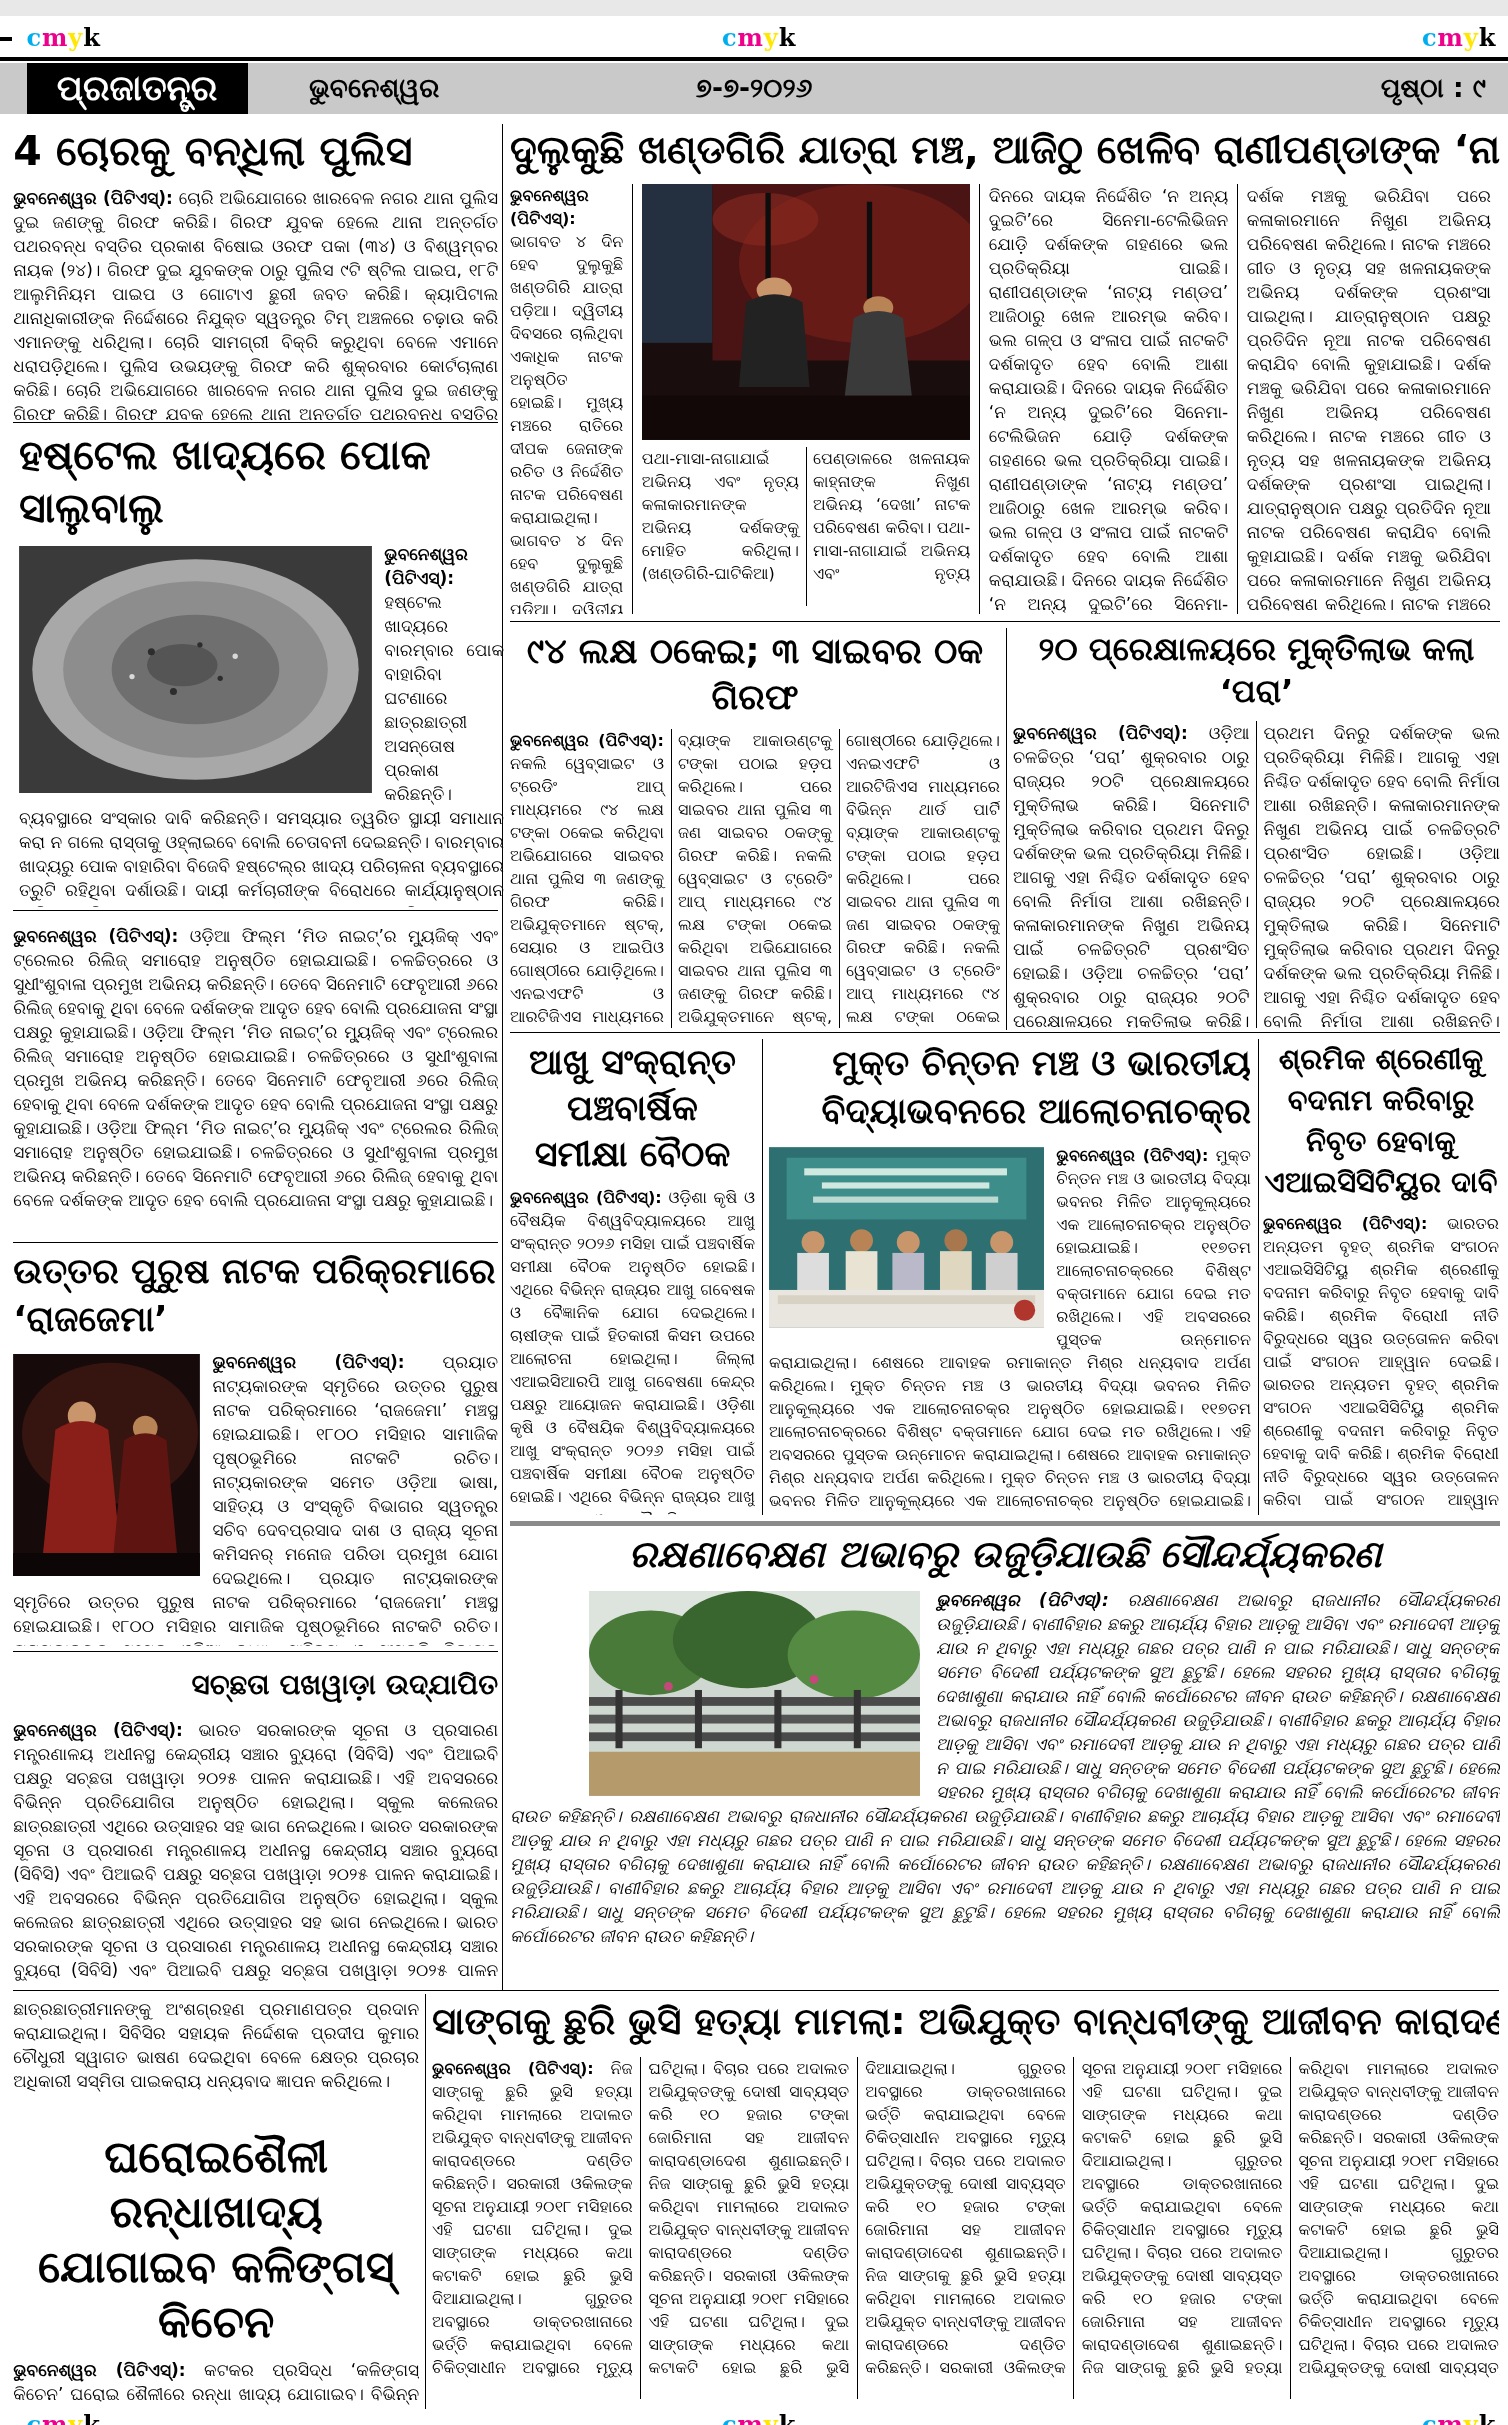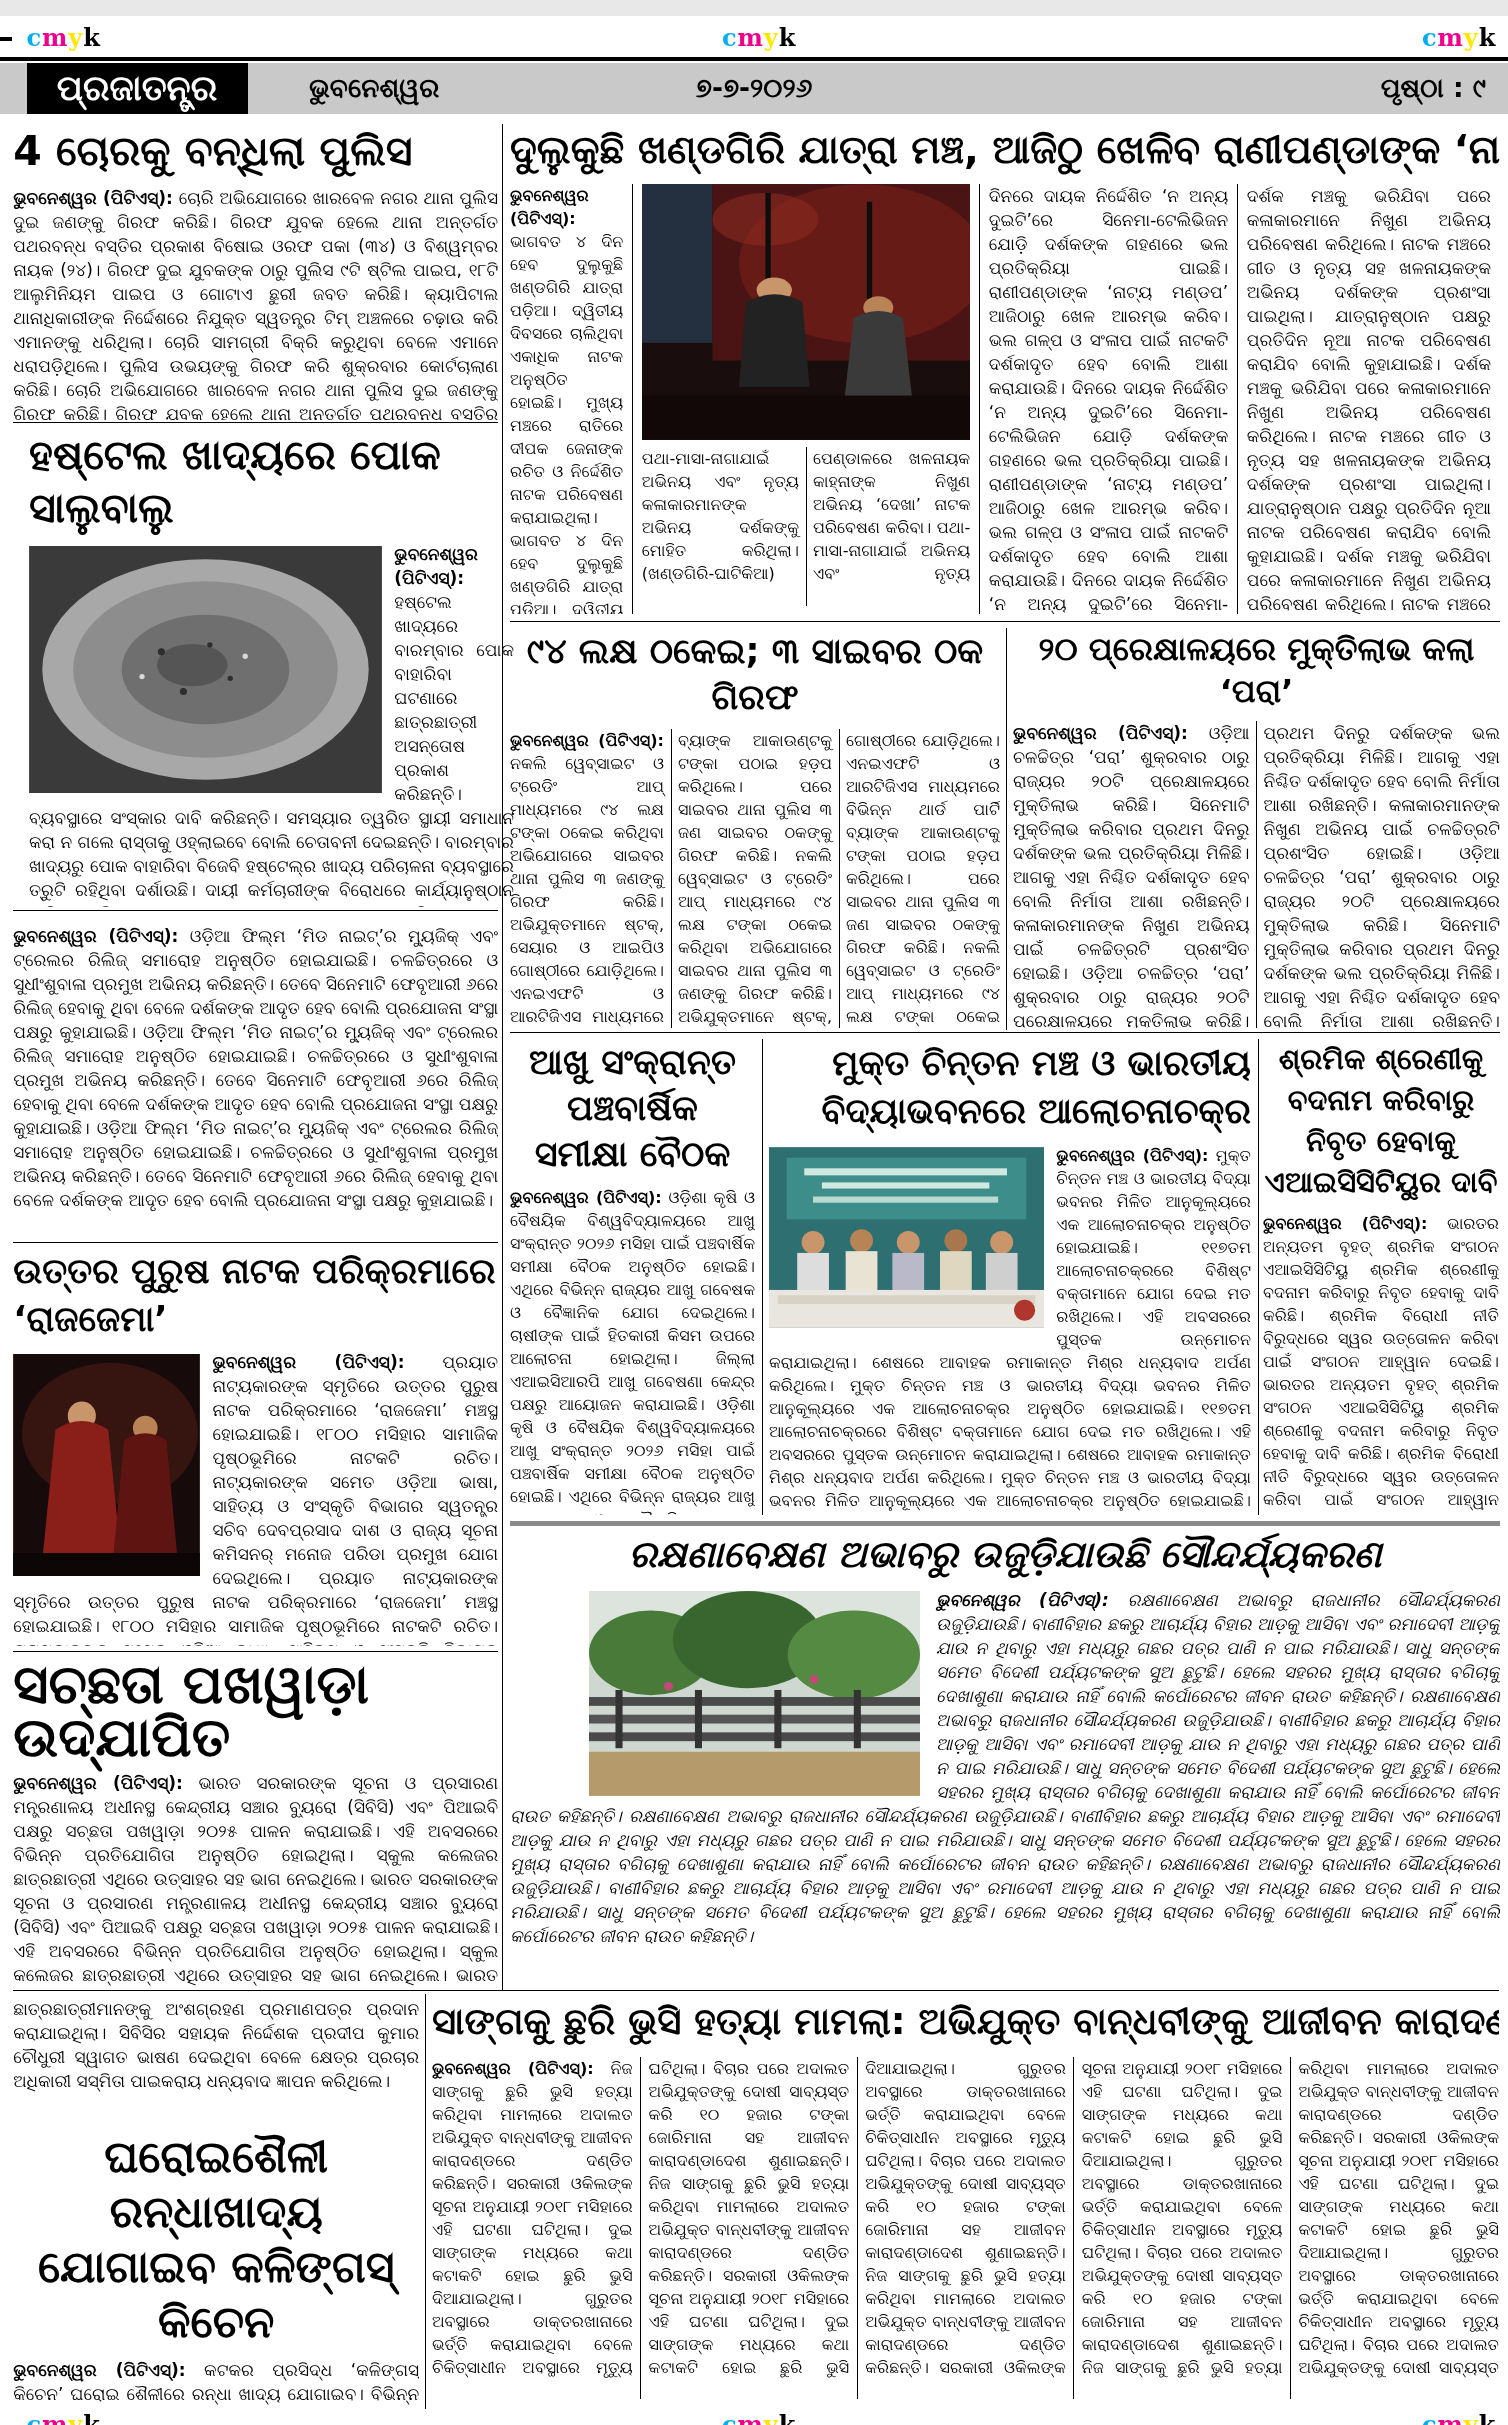--- a/index.html
+++ b/index.html
@@ -110,21 +110,21 @@
       </div>
       <div style="width:258px;border-left:0.9px solid #000;padding:0 8.8px;overflow:hidden;">
         <p class="body-text">ଦିନରେ ଦାୟକ ନିର୍ଦ୍ଦେଶିତ ‘ନ ଅନ୍ୟ ଦୁଇଟି’ରେ ସିନେମା-ଟେଲିଭିଜନ ଯୋଡ଼ି ଦର୍ଶକଙ୍କ ଗହଣରେ ଭଲ ପ୍ରତିକ୍ରିୟା ପାଇଛି। ରାଣୀପଣ୍ଡାଙ୍କ ‘ନାଟ୍ୟ ମଣ୍ଡପ’ ଆଜିଠାରୁ ଖେଳ ଆରମ୍ଭ କରିବ। ଭଲ ଗଳ୍ପ ଓ ସଂଳାପ ପାଇଁ ନାଟକଟି ଦର୍ଶକାଦୃତ ହେବ ବୋଲି ଆଶା କରାଯାଉଛି। ଦିନରେ ଦାୟକ ନିର୍ଦ୍ଦେଶିତ ‘ନ ଅନ୍ୟ ଦୁଇଟି’ରେ ସିନେମା-ଟେଲିଭିଜନ ଯୋଡ଼ି ଦର୍ଶକଙ୍କ ଗହଣରେ ଭଲ ପ୍ରତିକ୍ରିୟା ପାଇଛି। ରାଣୀପଣ୍ଡାଙ୍କ ‘ନାଟ୍ୟ ମଣ୍ଡପ’ ଆଜିଠାରୁ ଖେଳ ଆରମ୍ଭ କରିବ। ଭଲ ଗଳ୍ପ ଓ ସଂଳାପ ପାଇଁ ନାଟକଟି ଦର୍ଶକାଦୃତ ହେବ ବୋଲି ଆଶା କରାଯାଉଛି। ଦିନରେ ଦାୟକ ନିର୍ଦ୍ଦେଶିତ ‘ନ ଅନ୍ୟ ଦୁଇଟି’ରେ ସିନେମା-ଟେଲିଭିଜନ ଯୋଡ଼ି ଦର୍ଶକଙ୍କ ଗହଣରେ ଭଲ ପ୍ରତିକ୍ରିୟା ପାଇଛି। ରାଣୀପଣ୍ଡାଙ୍କ ‘ନାଟ୍ୟ ମଣ୍ଡପ’ ଆଜିଠାରୁ ଖେଳ ଆରମ୍ଭ କରିବ। ଭଲ ଗଳ୍ପ ଓ ସଂଳାପ ପାଇଁ ନାଟକଟି ଦର୍ଶକାଦୃତ ହେବ ବୋଲି ଆଶା କରାଯାଉଛି।</p>
       </div>
       <div style="width:254px;border-left:0.9px solid #000;padding-left:8.8px;overflow:hidden;">
         <p class="body-text">ଦର୍ଶକ ମଞ୍ଚକୁ ଭରିଯିବା ପରେ କଳାକାରମାନେ ନିଖୁଣ ଅଭିନୟ ପରିବେଷଣ କରିଥିଲେ। ନାଟକ ମଞ୍ଚରେ ଗୀତ ଓ ନୃତ୍ୟ ସହ ଖଳନାୟକଙ୍କ ଅଭିନୟ ଦର୍ଶକଙ୍କ ପ୍ରଶଂସା ପାଇଥିଲା। ଯାତ୍ରାନୁଷ୍ଠାନ ପକ୍ଷରୁ ପ୍ରତିଦିନ ନୂଆ ନାଟକ ପରିବେଷଣ କରାଯିବ ବୋଲି କୁହାଯାଇଛି। ଦର୍ଶକ ମଞ୍ଚକୁ ଭରିଯିବା ପରେ କଳାକାରମାନେ ନିଖୁଣ ଅଭିନୟ ପରିବେଷଣ କରିଥିଲେ। ନାଟକ ମଞ୍ଚରେ ଗୀତ ଓ ନୃତ୍ୟ ସହ ଖଳନାୟକଙ୍କ ଅଭିନୟ ଦର୍ଶକଙ୍କ ପ୍ରଶଂସା ପାଇଥିଲା। ଯାତ୍ରାନୁଷ୍ଠାନ ପକ୍ଷରୁ ପ୍ରତିଦିନ ନୂଆ ନାଟକ ପରିବେଷଣ କରାଯିବ ବୋଲି କୁହାଯାଇଛି। ଦର୍ଶକ ମଞ୍ଚକୁ ଭରିଯିବା ପରେ କଳାକାରମାନେ ନିଖୁଣ ଅଭିନୟ ପରିବେଷଣ କରିଥିଲେ। ନାଟକ ମଞ୍ଚରେ ଗୀତ ଓ ନୃତ୍ୟ ସହ ଖଳନାୟକଙ୍କ ଅଭିନୟ ଦର୍ଶକଙ୍କ ପ୍ରଶଂସା ପାଇଥିଲା। ଯାତ୍ରାନୁଷ୍ଠାନ ପକ୍ଷରୁ ପ୍ରତିଦିନ ନୂଆ ନାଟକ ପରିବେଷଣ କରାଯିବ ବୋଲି କୁହାଯାଇଛି।</p>
       </div>
     </div>
   </div>
 
-  <div class="article" style="left:29px;top:413px;width:485px;height:478px;">
+  <div class="article" style="left:19px;top:413px;width:485px;height:478px;">
     <div class="hl" style="font-size:41px;line-height:53px;">ହଷ୍ଟେଲ ଖାଦ୍ୟରେ ପୋକ ସାଲୁବାଲୁ</div>
     <div style="margin-top:7px;">
       <figure class="fl" style="width:353px;height:247px;">
         <svg width="353" height="247" viewBox="0 0 400 280">
           <rect width="400" height="280" fill="#3a3a3a"></rect>
           <ellipse cx="200" cy="140" rx="185" ry="125" fill="#a8a8a8"></ellipse>
           <ellipse cx="200" cy="140" rx="150" ry="100" fill="#8d8d8d"></ellipse>
           <ellipse cx="200" cy="140" rx="95" ry="62" fill="#6f6f6f"></ellipse>
           <ellipse cx="185" cy="135" rx="40" ry="24" fill="#555"></ellipse>
           <circle cx="150" cy="120" r="4" fill="#2d2d2d"></circle>
@@ -240,21 +240,21 @@
         </svg>
       </figure>
       <p class="body-text">
         <span class="byline">ଭୁବନେଶ୍ୱର (ପିଟିଏସ୍):</span>
         <span>ପ୍ରୟାତ ନାଟ୍ୟକାରଙ୍କ ସ୍ମୃତିରେ ଉତ୍ତର ପୁରୁଷ ନାଟକ ପରିକ୍ରମାରେ ‘ରାଜଜେମା’ ମଞ୍ଚସ୍ଥ ହୋଇଯାଇଛି। ୧୮୦୦ ମସିହାର ସାମାଜିକ ପୃଷ୍ଠଭୂମିରେ ନାଟକଟି ରଚିତ। ନାଟ୍ୟକାରଙ୍କ ସମେତ ଓଡ଼ିଆ ଭାଷା, ସାହିତ୍ୟ ଓ ସଂସ୍କୃତି ବିଭାଗର ସ୍ୱତନ୍ତ୍ର ସଚିବ ଦେବପ୍ରସାଦ ଦାଶ ଓ ରାଜ୍ୟ ସୂଚନା କମିସନର୍ ମନୋଜ ପରିଡା ପ୍ରମୁଖ ଯୋଗ ଦେଇଥିଲେ। ପ୍ରୟାତ ନାଟ୍ୟକାରଙ୍କ ସ୍ମୃତିରେ ଉତ୍ତର ପୁରୁଷ ନାଟକ ପରିକ୍ରମାରେ ‘ରାଜଜେମା’ ମଞ୍ଚସ୍ଥ ହୋଇଯାଇଛି। ୧୮୦୦ ମସିହାର ସାମାଜିକ ପୃଷ୍ଠଭୂମିରେ ନାଟକଟି ରଚିତ। ନାଟ୍ୟକାରଙ୍କ ସମେତ ଓଡ଼ିଆ ଭାଷା, ସାହିତ୍ୟ ଓ ସଂସ୍କୃତି ବିଭାଗର ସ୍ୱତନ୍ତ୍ର ସଚିବ ଦେବପ୍ରସାଦ ଦାଶ ଓ ରାଜ୍ୟ ସୂଚନା କମିସନର୍ ମନୋଜ ପରିଡା ପ୍ରମୁଖ ଯୋଗ ଦେଇଥିଲେ। ପ୍ରୟାତ ନାଟ୍ୟକାରଙ୍କ ସ୍ମୃତିରେ ଉତ୍ତର ପୁରୁଷ ନାଟକ ପରିକ୍ରମାରେ ‘ରାଜଜେମା’ ମଞ୍ଚସ୍ଥ ହୋଇଯାଇଛି। ୧୮୦୦ ମସିହାର ସାମାଜିକ ପୃଷ୍ଠଭୂମିରେ ନାଟକଟି ରଚିତ। ନାଟ୍ୟକାରଙ୍କ ସମେତ ଓଡ଼ିଆ ଭାଷା, ସାହିତ୍ୟ ଓ ସଂସ୍କୃତି ବିଭାଗର ସ୍ୱତନ୍ତ୍ର ସଚିବ ଦେବପ୍ରସାଦ ଦାଶ ଓ ରାଜ୍ୟ ସୂଚନା କମିସନର୍ ମନୋଜ ପରିଡା ପ୍ରମୁଖ ଯୋଗ ଦେଇଥିଲେ।</span>
       </p>
     </div>
   </div>
 
   <div class="article" style="left:13.2px;top:1642px;width:485px;height:328px;">
-    <div class="hl" style="font-size:54px;line-height:53px;">ସଚ୍ଛତା ପଖୱାଡ଼ା ଉଦ୍‌ଯାପିତ</div>
+    <div class="hl" style="font-size:28px;line-height:53px;text-align:right;">ସଚ୍ଛତା ପଖୱାଡ଼ା ଉଦ୍‌ଯାପିତ</div>
     <p class="body-text" style="margin-top:7px;">
       <span class="byline">ଭୁବନେଶ୍ୱର (ପିଟିଏସ୍):</span>
       <span>ଭାରତ ସରକାରଙ୍କ ସୂଚନା ଓ ପ୍ରସାରଣ ମନ୍ତ୍ରଣାଳୟ ଅଧୀନସ୍ଥ କେନ୍ଦ୍ରୀୟ ସଞ୍ଚାର ବ୍ୟୁରୋ (ସିବିସି) ଏବଂ ପିଆଇବି ପକ୍ଷରୁ ସଚ୍ଛତା ପଖୱାଡ଼ା ୨୦୨୫ ପାଳନ କରାଯାଇଛି। ଏହି ଅବସରରେ ବିଭିନ୍ନ ପ୍ରତିଯୋଗିତା ଅନୁଷ୍ଠିତ ହୋଇଥିଲା। ସ୍କୁଲ କଲେଜର ଛାତ୍ରଛାତ୍ରୀ ଏଥିରେ ଉତ୍ସାହର ସହ ଭାଗ ନେଇଥିଲେ। ଭାରତ ସରକାରଙ୍କ ସୂଚନା ଓ ପ୍ରସାରଣ ମନ୍ତ୍ରଣାଳୟ ଅଧୀନସ୍ଥ କେନ୍ଦ୍ରୀୟ ସଞ୍ଚାର ବ୍ୟୁରୋ (ସିବିସି) ଏବଂ ପିଆଇବି ପକ୍ଷରୁ ସଚ୍ଛତା ପଖୱାଡ଼ା ୨୦୨୫ ପାଳନ କରାଯାଇଛି। ଏହି ଅବସରରେ ବିଭିନ୍ନ ପ୍ରତିଯୋଗିତା ଅନୁଷ୍ଠିତ ହୋଇଥିଲା। ସ୍କୁଲ କଲେଜର ଛାତ୍ରଛାତ୍ରୀ ଏଥିରେ ଉତ୍ସାହର ସହ ଭାଗ ନେଇଥିଲେ। ଭାରତ ସରକାରଙ୍କ ସୂଚନା ଓ ପ୍ରସାରଣ ମନ୍ତ୍ରଣାଳୟ ଅଧୀନସ୍ଥ କେନ୍ଦ୍ରୀୟ ସଞ୍ଚାର ବ୍ୟୁରୋ (ସିବିସି) ଏବଂ ପିଆଇବି ପକ୍ଷରୁ ସଚ୍ଛତା ପଖୱାଡ଼ା ୨୦୨୫ ପାଳନ କରାଯାଇଛି। ଏହି ଅବସରରେ ବିଭିନ୍ନ ପ୍ରତିଯୋଗିତା ଅନୁଷ୍ଠିତ ହୋଇଥିଲା। ସ୍କୁଲ କଲେଜର ଛାତ୍ରଛାତ୍ରୀ ଏଥିରେ ଉତ୍ସାହର ସହ ଭାଗ ନେଇଥିଲେ।</span>
     </p>
   </div>
 
   <div class="article" style="left:510px;top:1514px;width:990px;height:457px;font-style:italic;">
     <div class="hl center" style="font-size:37px;line-height:49px;">ରକ୍ଷଣାବେକ୍ଷଣ ଅଭାବରୁ ଉଜୁଡ଼ିଯାଉଛି ସୌନ୍ଦର୍ଯ୍ୟକରଣ</div>
     <div style="margin-top:8.8px;">
       <figure class="fl" style="width:331px;height:205px;margin-left:79px;margin-right:16px;">

